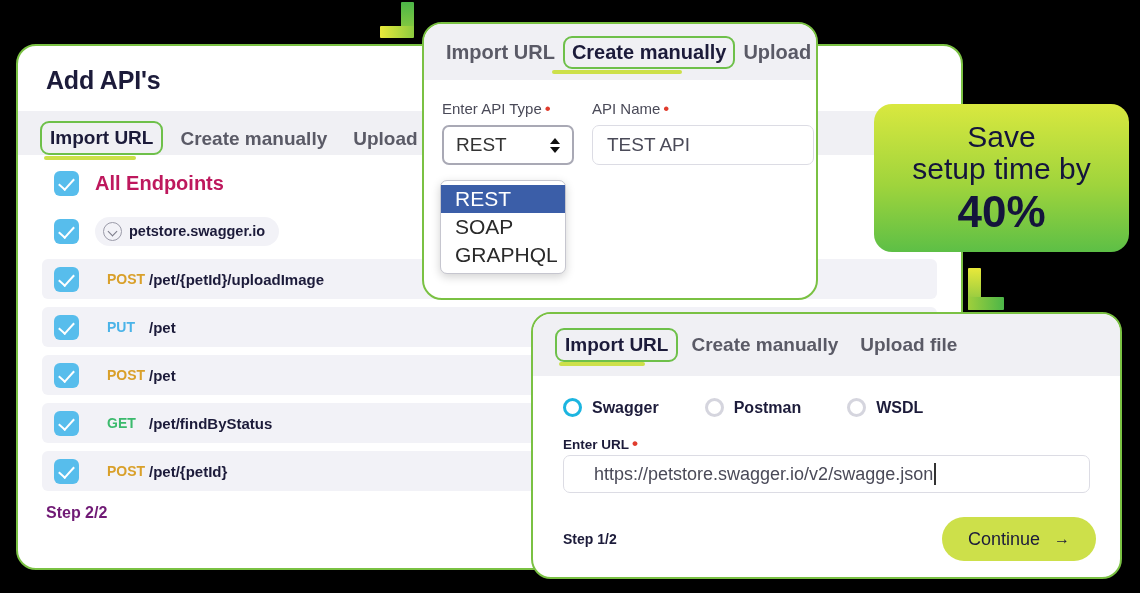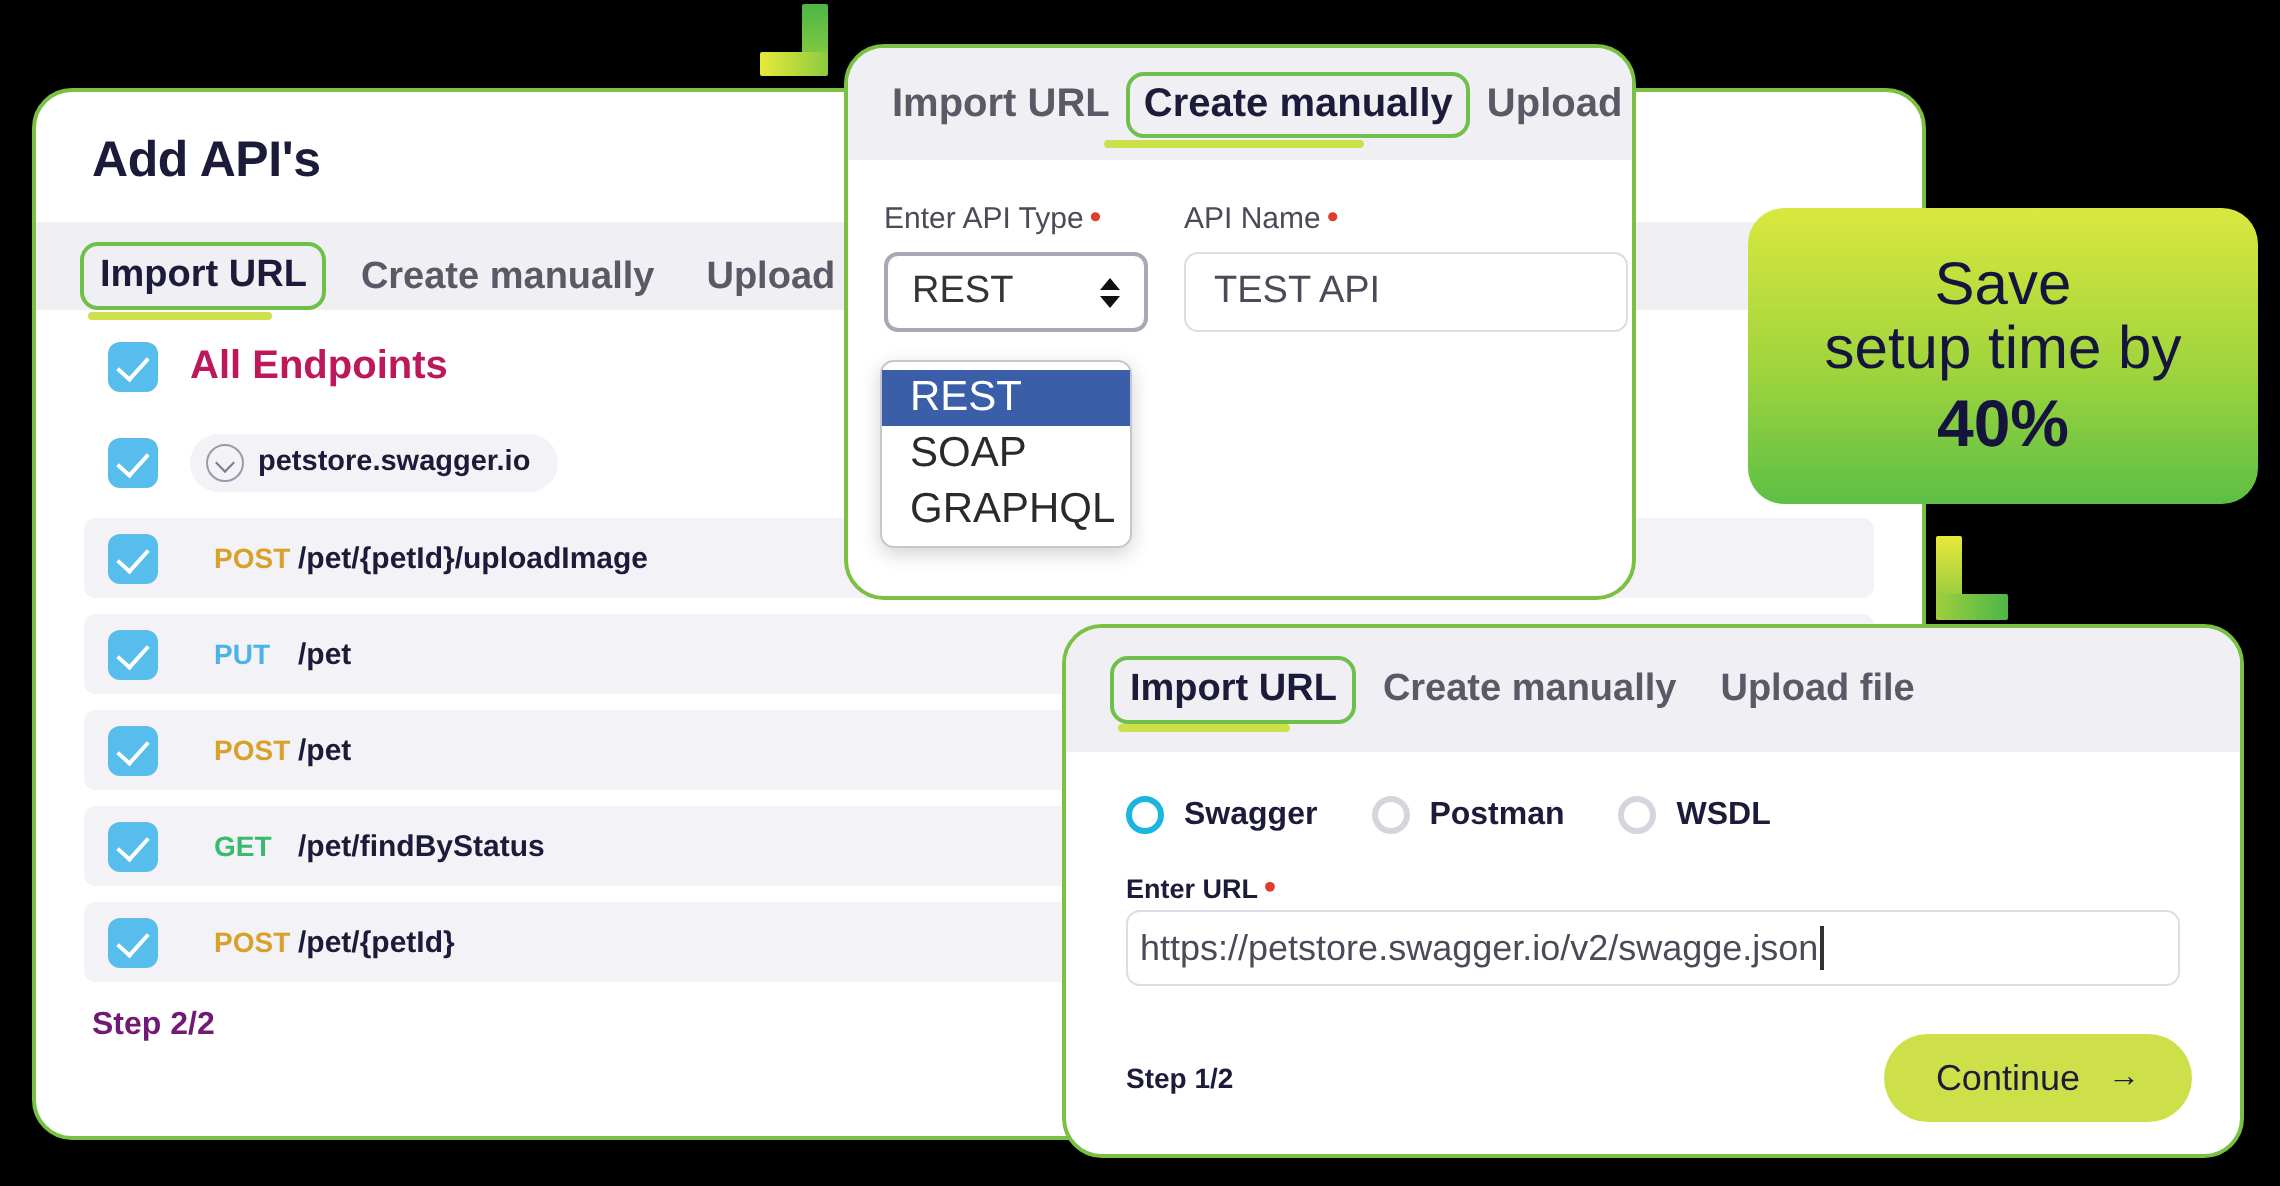--- a/index.html
+++ b/index.html
@@ -180,34 +180,34 @@
     font-size: 19px; color: #4a4a58;
   }
 
   
   #card-import-url { left: 531px; top: 312px; width: 591px; height: 267px; }
   #card-import-url .tabbar { height: 62px; padding-left: 22px; align-items:center; }
   #card-import-url .tab { font-size: 19px; padding: 5px 9px; margin-right: 4px; }
   #card-import-url .tab.active { padding: 4px 8px; }
   #card-import-url .tab-underline { left: 26px; bottom: 10px; width: 86px; }
 
-  .radio-row { display: flex; align-items: center; gap: 27px; padding: 22px 0 0 30px; }
+  .radio-row { display: flex; align-items: center; gap: 46px; padding: 22px 0 0 30px; }
   .radio-item { display: flex; align-items: center; gap: 10px; cursor: pointer; }
   .radio {
     width: 19px; height: 19px; border-radius: 50%;
     border: 3.5px solid #d5d5de; background:#fff; flex:none;
   }
   .radio.on { border-color: #1cb5e0; }
   .radio-label { font-size: 16px; font-weight: 700; color: #1c1b3a; }
 
   .url-block { padding: 18px 30px 0 30px; }
   .url-label { font-size: 13.5px; font-weight: 700; color: #1c1b3a; margin-bottom: 3px; }
   .url-input {
     height: 38px; border: 1.5px solid #dcdce4; border-radius: 7px;
-    background: #fff; padding: 0 6px;
+    background: #fff; padding: 0 30px;
     display: flex; align-items: center;
     font-size: 18px; color: #4a4a58;
   }
   .caret {
     display:inline-block; width: 1.5px; height: 22px;
     background: #333; margin-left: 1px;
   }
   .footer-row {
     display: flex; align-items: center; justify-content: space-between;
     padding: 24px 24px 0 30px;
@@ -230,21 +230,21 @@
     border-radius: 18px;
     background: linear-gradient(180deg,#d9e83f 0%,#9fd43c 55%,#5dbf46 100%);
     display: flex; flex-direction: column;
     align-items: center; justify-content: center;
     color: #14143c;
     line-height: 1.08;
     z-index: 30;
   }
   #promo-badge .l1 { font-size: 30px; }
   #promo-badge .l2 { font-size: 30px; }
-  #promo-badge .l3 { font-size: 33px; font-weight: 700; margin-top: 2px; }
+  #promo-badge .l3 { font-size: 44px; font-weight: 700; margin-top: 2px; }
 </style>
 </head>
 <body>
 
 <div class="stage">
 
   <div class="bracket" id="bracket-top">
     <span class="vert"></span>
       <span class="horz"></span>
   </div>

